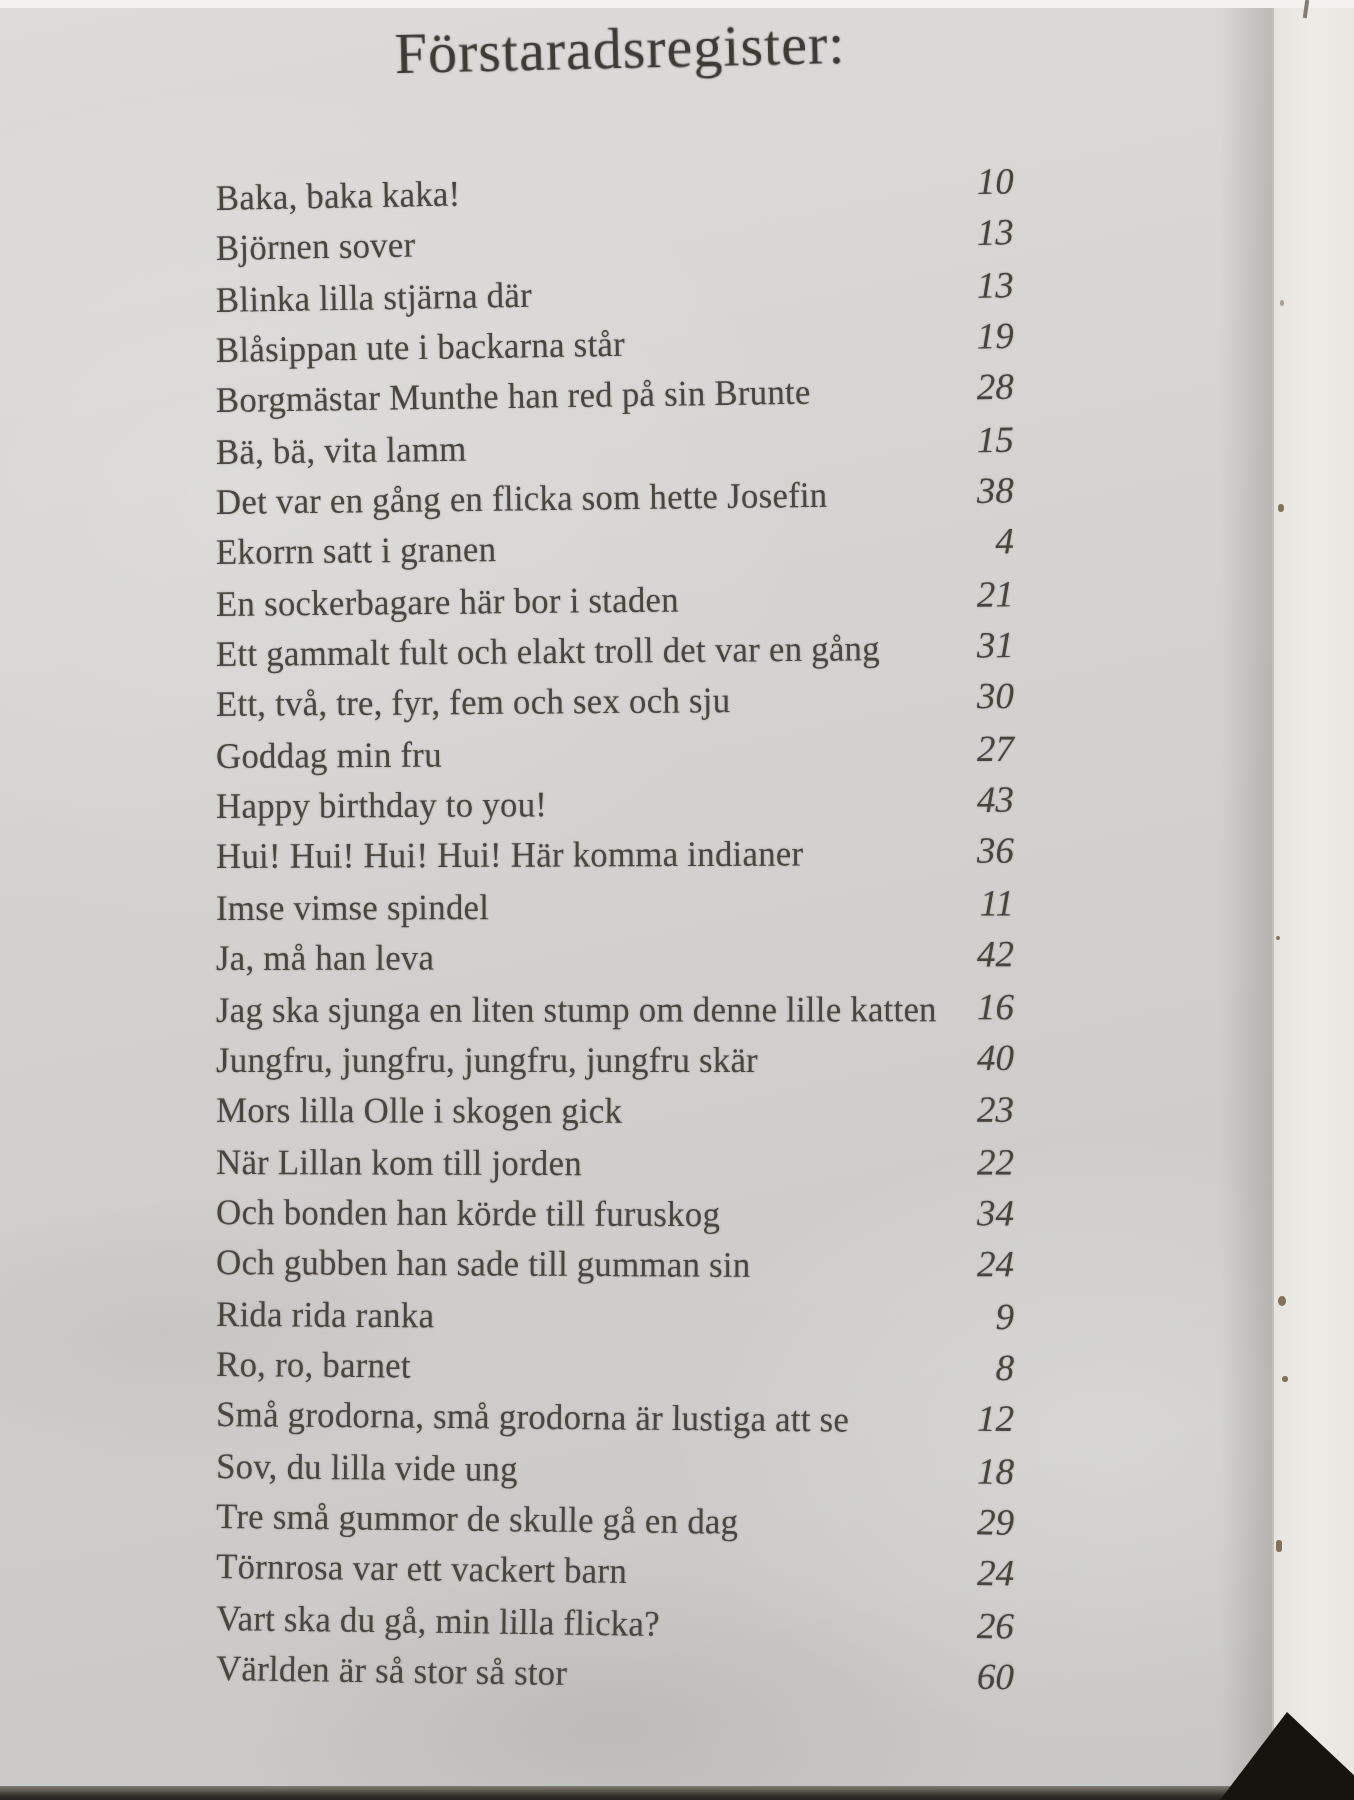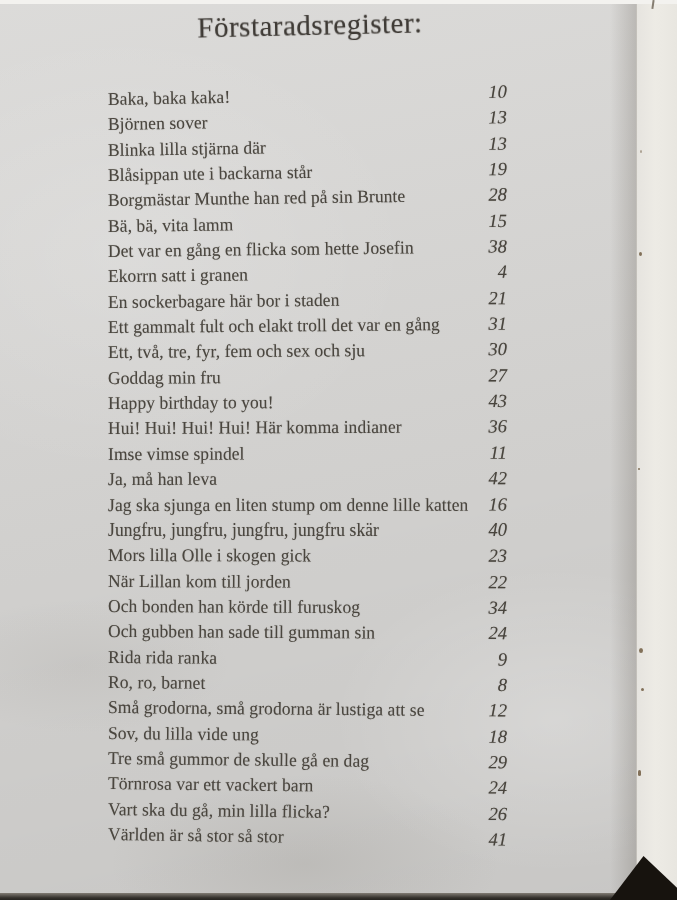--- a/index.html
+++ b/index.html
@@ -241,21 +241,21 @@
       <div class="row" style="transform: rotate(0.686deg);">
         <span class="song">Törnrosa var ett vackert barn</span>
         <span class="num">24</span>
       </div>
       <div class="row" style="transform: rotate(0.748deg);">
         <span class="song">Vart ska du gå, min lilla flicka?</span>
         <span class="num">26</span>
       </div>
       <div class="row" style="transform: rotate(0.81deg);">
         <span class="song">Världen är så stor så stor</span>
-        <span class="num">41</span>
+        <span class="num">60</span>
       </div>
     </div>
 
   <div class="seam-shadow"></div>
 
   <div class="edge-strip">
     <span class="speck s1"></span>
     <span class="speck s2"></span>
     <span class="speck s3"></span>
     <span class="speck s4"></span>

